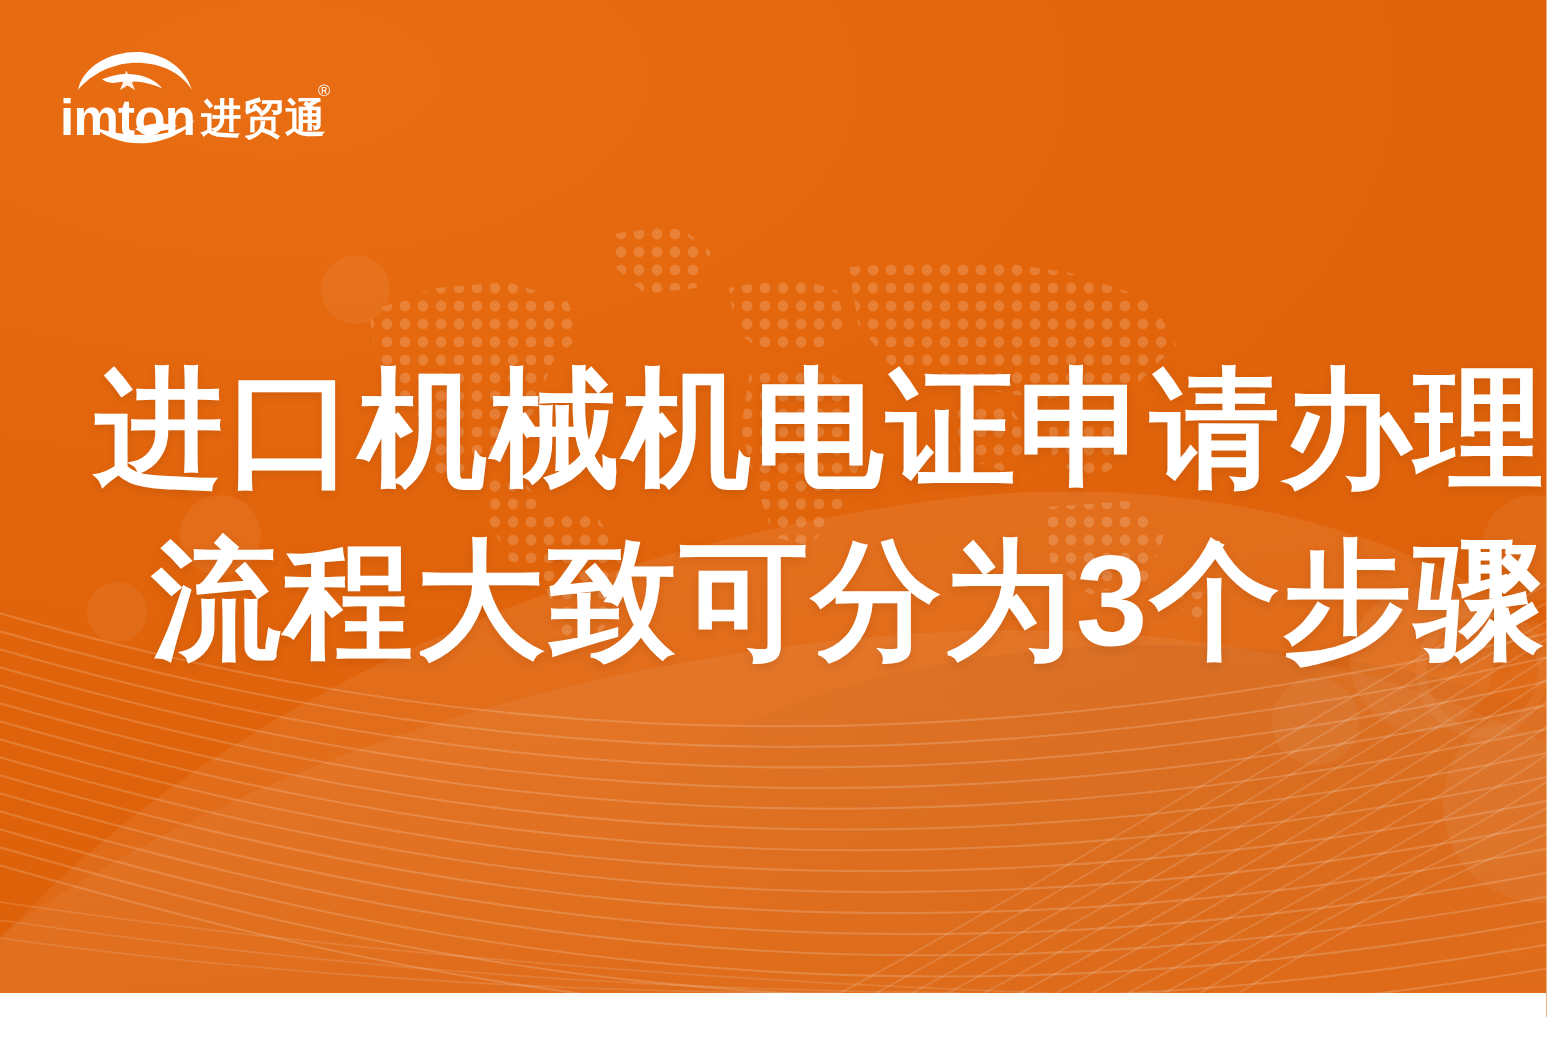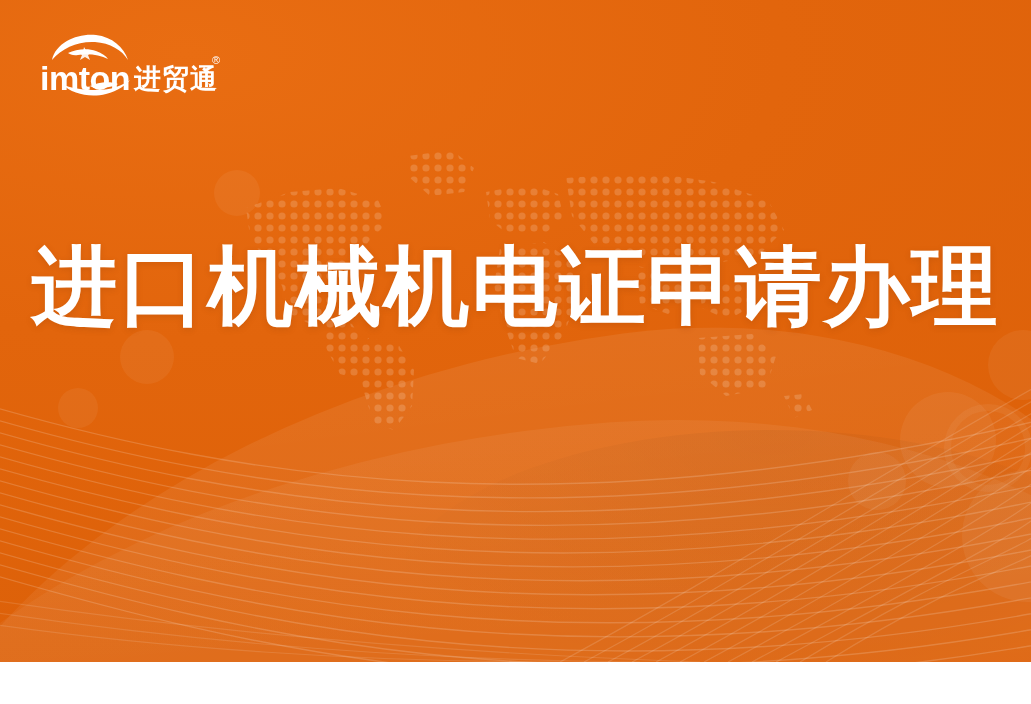--- a/index.html
+++ b/index.html
@@ -100,21 +100,21 @@
     height: 74px;
   }
   .logo svg { display: block; width: 100%; height: 100%; }
 
   
   .headline {
     position: absolute;
     left: 0;
     top: 236px;
     width: 1031px;
-    text-align: center;
+    text-align: right;
     color: #ffffff;
     font-weight: bold;
     letter-spacing: 1px;
     line-height: 1.17;
     text-shadow: 0 2px 6px rgba(120,48,4,0.18);
   }
   .headline .l1 {
     display: block;
     font-size: 86px;
     letter-spacing: 2px;
@@ -242,15 +242,16 @@
         <text x="96" y="60" font-family="Liberation Sans, sans-serif" font-size="27" font-weight="bold" letter-spacing="1">进贸通</text>
       </g>
       <g fill="#ffffff">
         <text x="174" y="36" font-family="Liberation Sans, sans-serif" font-size="11">®</text>
       </g>
     </svg>
   </div>
 
   <div class="headline">
     <span class="l1">进口机械机电证申请办理</span>
+    <span class="l2">流程大致可分为3个步骤</span>
   </div>
 
 </div>
 
 </body></html>

